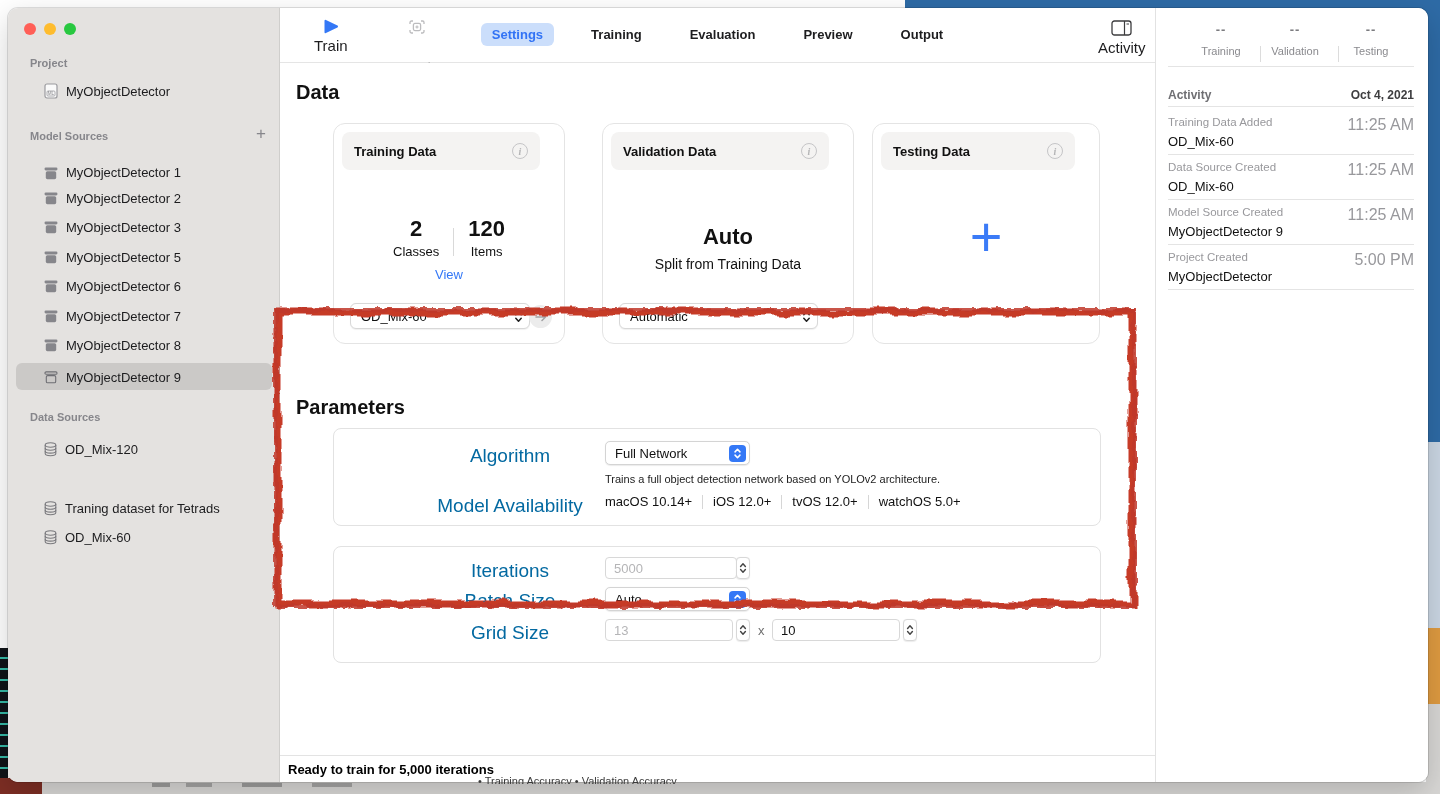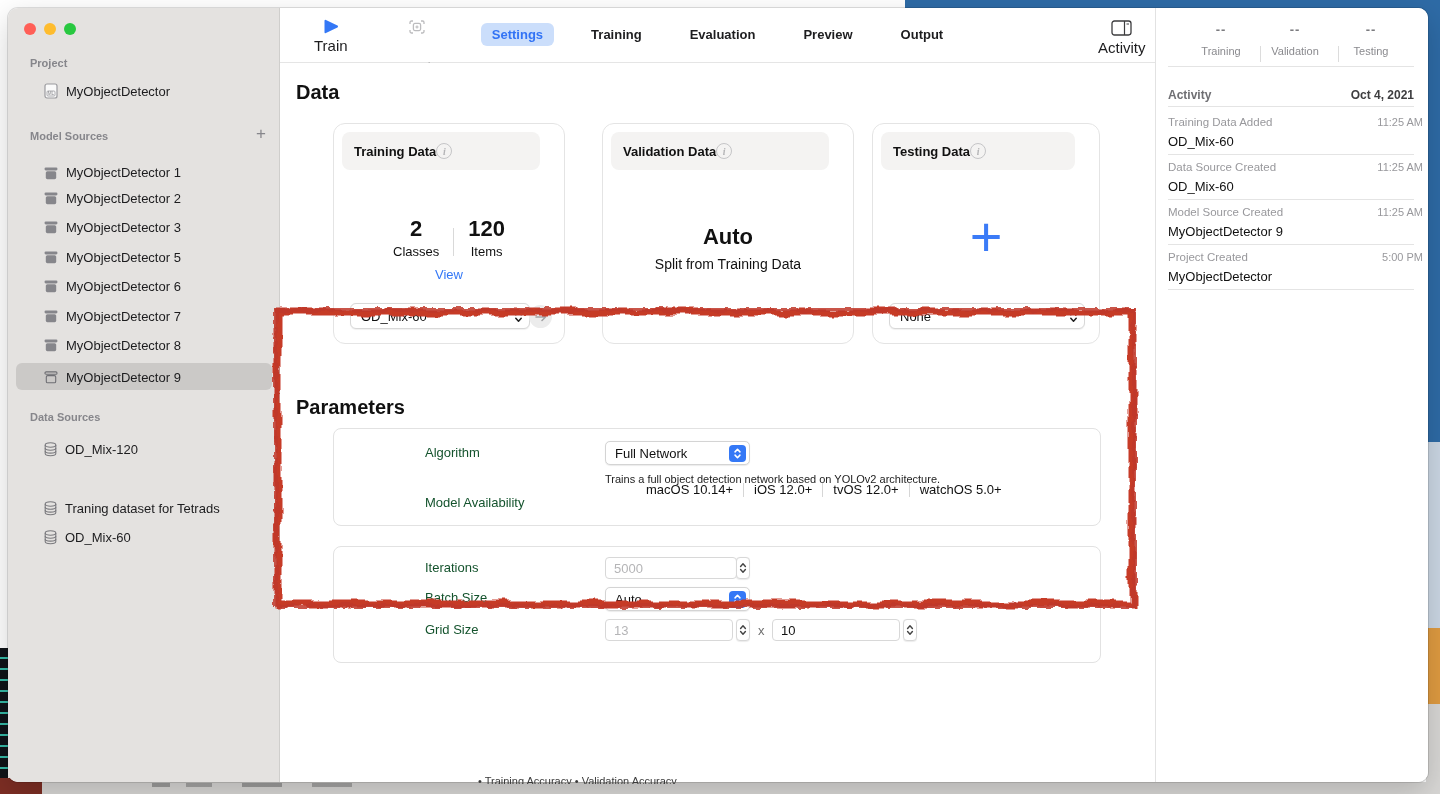--- a/index.html
+++ b/index.html
@@ -35,38 +35,38 @@
   .tab { font-size:13px; color:#1d1d1f; font-weight:600; padding:4px 11px; border-radius:6px; }
   .tab.active { background:#cbdefb; color:#3273f5; }
 
   
   #main { position:absolute; left:272px; top:55px; width:875px; height:719px; background:#fff; }
   .h1 { position:absolute; font-size:20px; font-weight:700; color:#111; }
 
   .card { position:absolute; top:60px; height:221px; background:#fff; border:1px solid #e4e4e4;
     border-radius:12px; }
   .card-head { position:absolute; left:8px; right:24px; top:8px; height:38px; background:#f4f3f2;
-    border-radius:8px; display:flex; align-items:center; padding:0 12px; }
+    border-radius:8px; display:flex; align-items:center; justify-content:space-between; padding:0 12px; }
   .card-title { font-size:13px; font-weight:700; color:#111; }
   .info-ic { width:16px; height:16px; border:1.3px solid #c5c5c7; border-radius:50%; color:#b4b4b6;
     font:italic 600 10px "Liberation Serif",serif; display:flex; align-items:center; justify-content:center; }
   .card-select { position:absolute; left:16px; bottom:14px; height:26px; background:#fff;
     border:1px solid #d8d8d8; border-radius:6px; display:flex; align-items:center;
     padding:0 6px 0 10px; font-size:13px; color:#111; justify-content:space-between;
     box-shadow:0 .5px 1px rgba(0,0,0,.06); }
   .stat-num { font-size:22px; font-weight:700; color:#111; text-align:center; }
   .stat-lab { font-size:13px; color:#111; text-align:center; margin-top:2px; }
   .vdiv { width:1px; background:#d9d9d9; }
   .link { color:#3478f6; font-size:13px; }
   .big-auto { font-size:22px; font-weight:700; color:#111; text-align:center; }
   .sub-auto { font-size:14px; color:#111; text-align:center; margin-top:6px; }
   .big-plus { font-size:56px; font-weight:300; color:#3b7bf7; line-height:1; }
 
   .pbox { position:absolute; background:#fff; border:1px solid #e2e2e2; border-radius:8px; }
-  .plabel { position:absolute; font-size:13px; color:#14532d; text-align:left; width:170px; }
+  .plabel { position:absolute; font-size:19px; color:#0369a1; text-align:center; width:170px; }
   .pselect { position:absolute; height:24px; background:#fff; border:1px solid #d4d4d4; border-radius:5px;
     display:flex; align-items:center; justify-content:space-between; padding:0 3px 0 9px;
     font-size:13px; color:#111; box-shadow:0 .5px 1px rgba(0,0,0,.08); }
   .step-blue { width:17px; height:17px; background:#3478f6; border-radius:4px; display:flex;
     align-items:center; justify-content:center; }
   .pfield { position:absolute; height:22px; background:#fff; border:1px solid #d8d8d8; border-radius:4px;
     display:flex; align-items:center; padding:0 8px; font-size:13px; }
   .pfield.ghost { color:#b5b5b7; }
   .num-stepper { position:absolute; width:14px; height:22px; background:#fff; border:1px solid #d8d8d8;
     border-radius:4px; display:flex; flex-direction:column; align-items:center; justify-content:center;
@@ -82,21 +82,21 @@
   #rpanel { position:absolute; left:1147px; top:0; width:273px; height:774px; background:#fff;
     border-left:1px solid #e2e2e2; }
   .metric { position:absolute; top:14px; width:86px; text-align:center; }
   .metric .val { font-size:13px; font-weight:700; color:#7c7c80; letter-spacing:1px; }
   .metric .lab { font-size:11px; color:#8a8a8e; margin-top:8px; }
   .mdiv { position:absolute; width:1px; height:16px; background:#dcdcdc; top:38px; }
   .hr { position:absolute; left:12px; right:14px; height:1px; background:#e4e4e4; }
   .act-head { position:absolute; left:12px; font-size:12px; color:#6f6f73; font-weight:600; }
   .act-date { position:absolute; right:14px; font-size:12px; color:#3e3e40; font-weight:600; }
   .en-lab { position:absolute; left:12px; font-size:11.5px; color:#98989c; }
-  .en-time { position:absolute; right:5px; font-size:11px; color:#98989c; }
+  .en-time { position:absolute; right:14px; font-size:16px; color:#98989c; }
   .en-val { position:absolute; left:12px; font-size:13px; color:#111; }
 
   
   #annot { position:absolute; left:264px; top:298px; z-index:6; pointer-events:none; }
 </style>
 </head>
 <body>
 <div id="stage">
 
 <div class="bg-abs" style="left:905px;top:0;width:535px;height:16px;background:#2e6ba6;z-index:1;"></div>
@@ -287,53 +287,53 @@
 
     <div class="card" style="left:322px;width:252px;">
       <div class="card-head">
         <span class="card-title">Validation Data</span>
         <span class="info-ic">i</span>
       </div>
       <div style="position:absolute;left:0;top:100px;width:100%;">
         <div class="big-auto">Auto</div>
         <div class="sub-auto">Split from Training Data</div>
       </div>
+      <div class="card-select" style="width:199px;">
+        <span>Automatic</span>
+        <svg width="9" height="15" viewBox="0 0 10 16">
+              <path d="M2 6 L5 2.8 L8 6" fill="none" stroke="#222" stroke-width="1.7" stroke-linecap="round" stroke-linejoin="round"></path>
+              <path d="M2 10 L5 13.2 L8 10" fill="none" stroke="#222" stroke-width="1.7" stroke-linecap="round" stroke-linejoin="round"></path>
+            </svg>
+      </div>
     </div>
 
     <div class="card" style="left:592px;width:228px;">
       <div class="card-head">
         <span class="card-title">Testing Data</span>
         <span class="info-ic">i</span>
       </div>
       <div class="big-plus" style="position:absolute;top:85px;width:100%;text-align:center;">+</div>
-      <div class="card-select" style="width:196px;">
-        <span>None</span>
-        <svg width="9" height="15" viewBox="0 0 10 16">
-              <path d="M2 6 L5 2.8 L8 6" fill="none" stroke="#222" stroke-width="1.7" stroke-linecap="round" stroke-linejoin="round"></path>
-              <path d="M2 10 L5 13.2 L8 10" fill="none" stroke="#222" stroke-width="1.7" stroke-linecap="round" stroke-linejoin="round"></path>
-            </svg>
-      </div>
     </div>
 
     <div class="h1" style="left:16px;top:333px;">Parameters</div>
 
     <div class="pbox" style="left:53px;top:365px;width:768px;height:98px;"></div>
     <div class="plabel" style="left:145px;top:382px;">Algorithm</div>
     <div class="pselect" style="left:325px;top:378px;width:145px;">
       <span>Full Network</span>
       <span class="step-blue">
         <svg width="9" height="13" viewBox="0 0 10 16">
               <path d="M2 6 L5 2.8 L8 6" fill="none" stroke="#fff" stroke-width="1.9" stroke-linecap="round" stroke-linejoin="round"></path>
               <path d="M2 10 L5 13.2 L8 10" fill="none" stroke="#fff" stroke-width="1.9" stroke-linecap="round" stroke-linejoin="round"></path>
             </svg>
       </span>
     </div>
     <div class="pdesc" style="left:325px;top:410px;">Trains a full object detection network based on YOLOv2 architecture.</div>
     <div class="plabel" style="left:145px;top:432px;">Model Availability</div>
-    <div class="avail" style="left:325px;top:419px;margin-left:41px;">
+    <div class="avail" style="left:325px;top:431px;">
       <span>macOS 10.14+</span>
       <span class="sep"></span>
       <span>iOS 12.0+</span>
       <span class="sep"></span>
       <span>tvOS 12.0+</span>
       <span class="sep"></span>
       <span>watchOS 5.0+</span>
     </div>
 
     <div class="pbox" style="left:53px;top:483px;width:768px;height:117px;"></div>
@@ -367,20 +367,23 @@
     </div>
     <div style="position:absolute;left:478px;top:560px;font-size:13px;color:#6e6e6e;">x</div>
     <div class="pfield" style="left:492px;top:556px;width:128px;color:#111;">10</div>
     <div class="num-stepper" style="left:623px;top:556px;">
       <svg width="8" height="14" viewBox="0 0 10 16">
             <path d="M2 6 L5 2.8 L8 6" fill="none" stroke="#444" stroke-width="1.8" stroke-linecap="round" stroke-linejoin="round"></path>
             <path d="M2 10 L5 13.2 L8 10" fill="none" stroke="#444" stroke-width="1.8" stroke-linecap="round" stroke-linejoin="round"></path>
           </svg>
     </div>
 
+    <div id="statusbar">
+      <div id="status-text">Ready to train for 5,000 iterations</div>
+    </div>
   </div>
 
   <div id="rpanel">
     <div class="metric" style="left:22px;">
       <div class="val">--</div>
       <div class="lab">Training</div>
     </div>
     <div class="mdiv" style="left:104px;"></div>
     <div class="metric" style="left:96px;">
       <div class="val">--</div>

